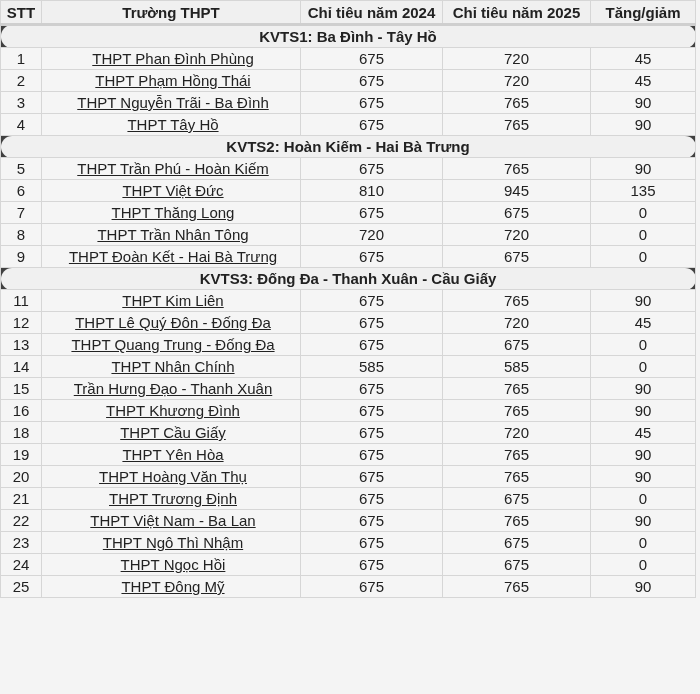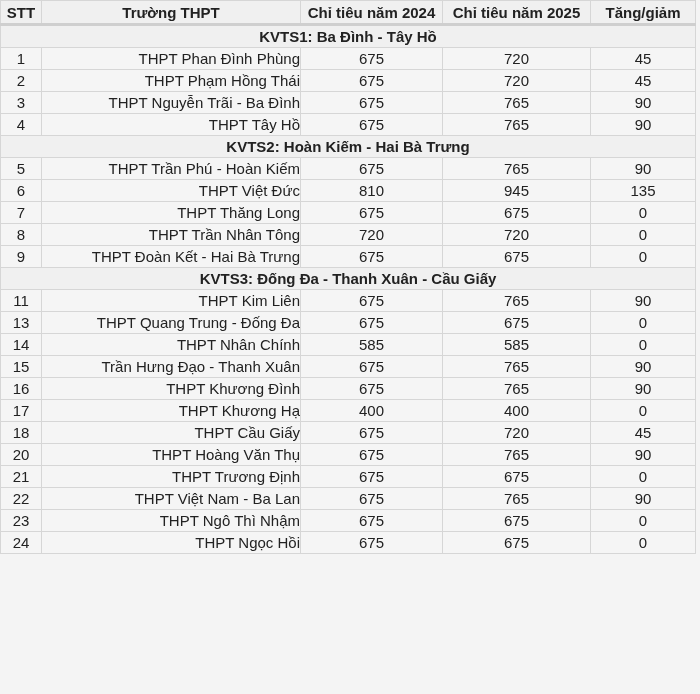--- a/index.html
+++ b/index.html
@@ -3,23 +3,23 @@
 <meta charset="utf-8">
 <style>
   html, body { margin: 0; padding: 0; background: #f4f4f4; }
   body { width: 700px; height: 694px; overflow: hidden; font-family: "Liberation Sans", sans-serif; }
   table { border-collapse: collapse; table-layout: fixed; width: 695px; background: #404040; }
   col.c1 { width: 41px; } col.c2 { width: 259px; } col.c3 { width: 142px; } col.c4 { width: 148px; } col.c5 { width: 105px; }
   th, td { border: 1px solid #d6d6d6; padding: 0; color: #222; }
   th { height: 22px; font-size: 15px; font-weight: bold; text-align: center; background: #f0f0f0; border-bottom: 3px solid #cfcfcf; }
   td { height: 21px; font-size: 15px; line-height: 21px; }
   td.stt { text-align: center; }
-  td.name { text-align: right; padding-left: 4px; white-space: nowrap; overflow: hidden; }
+  td.name { text-align: center; padding-left: 4px; white-space: nowrap; overflow: hidden; text-decoration: underline; }
   td.num { text-align: center; }
-  td.group { text-align: center; font-weight: bold; background: #f0f0f0; }
+  td.group { text-align: center; font-weight: bold; background: #f0f0f0; border-radius: 11px; }
   tr.data td { background: #f5f5f5; }
 </style>
 </head>
 <body>
 
 <table>
   <colgroup>
       <col class="c1">
       <col class="c2">
       <col class="c3">
@@ -109,20 +109,27 @@
         <td colspan="5" class="group">KVTS3: Đống Đa - Thanh Xuân - Cầu Giấy</td>
       </tr>
       <tr class="data">
         <td class="stt">11</td>
         <td class="name">THPT Kim Liên</td>
         <td class="num">675</td>
         <td class="num">765</td>
         <td class="num">90</td>
       </tr>
       <tr class="data">
+        <td class="stt">12</td>
+        <td class="name">THPT Lê Quý Đôn - Đống Đa</td>
+        <td class="num">675</td>
+        <td class="num">720</td>
+        <td class="num">45</td>
+      </tr>
+      <tr class="data">
         <td class="stt">13</td>
         <td class="name">THPT Quang Trung - Đống Đa</td>
         <td class="num">675</td>
         <td class="num">675</td>
         <td class="num">0</td>
       </tr>
       <tr class="data">
         <td class="stt">14</td>
         <td class="name">THPT Nhân Chính</td>
         <td class="num">585</td>
@@ -137,34 +144,34 @@
         <td class="num">90</td>
       </tr>
       <tr class="data">
         <td class="stt">16</td>
         <td class="name">THPT Khương Đình</td>
         <td class="num">675</td>
         <td class="num">765</td>
         <td class="num">90</td>
       </tr>
       <tr class="data">
-        <td class="stt">17</td>
-        <td class="name">THPT Khương Hạ</td>
-        <td class="num">400</td>
-        <td class="num">400</td>
-        <td class="num">0</td>
-      </tr>
-      <tr class="data">
         <td class="stt">18</td>
         <td class="name">THPT Cầu Giấy</td>
         <td class="num">675</td>
         <td class="num">720</td>
         <td class="num">45</td>
       </tr>
       <tr class="data">
+        <td class="stt">19</td>
+        <td class="name">THPT Yên Hòa</td>
+        <td class="num">675</td>
+        <td class="num">765</td>
+        <td class="num">90</td>
+      </tr>
+      <tr class="data">
         <td class="stt">20</td>
         <td class="name">THPT Hoàng Văn Thụ</td>
         <td class="num">675</td>
         <td class="num">765</td>
         <td class="num">90</td>
       </tr>
       <tr class="data">
         <td class="stt">21</td>
         <td class="name">THPT Trương Định</td>
         <td class="num">675</td>
@@ -184,15 +191,22 @@
         <td class="num">675</td>
         <td class="num">675</td>
         <td class="num">0</td>
       </tr>
       <tr class="data">
         <td class="stt">24</td>
         <td class="name">THPT Ngọc Hồi</td>
         <td class="num">675</td>
         <td class="num">675</td>
         <td class="num">0</td>
+      </tr>
+      <tr class="data">
+        <td class="stt">25</td>
+        <td class="name">THPT Đông Mỹ</td>
+        <td class="num">675</td>
+        <td class="num">765</td>
+        <td class="num">90</td>
       </tr>
     </tbody>
 </table>
 
 </body></html>

